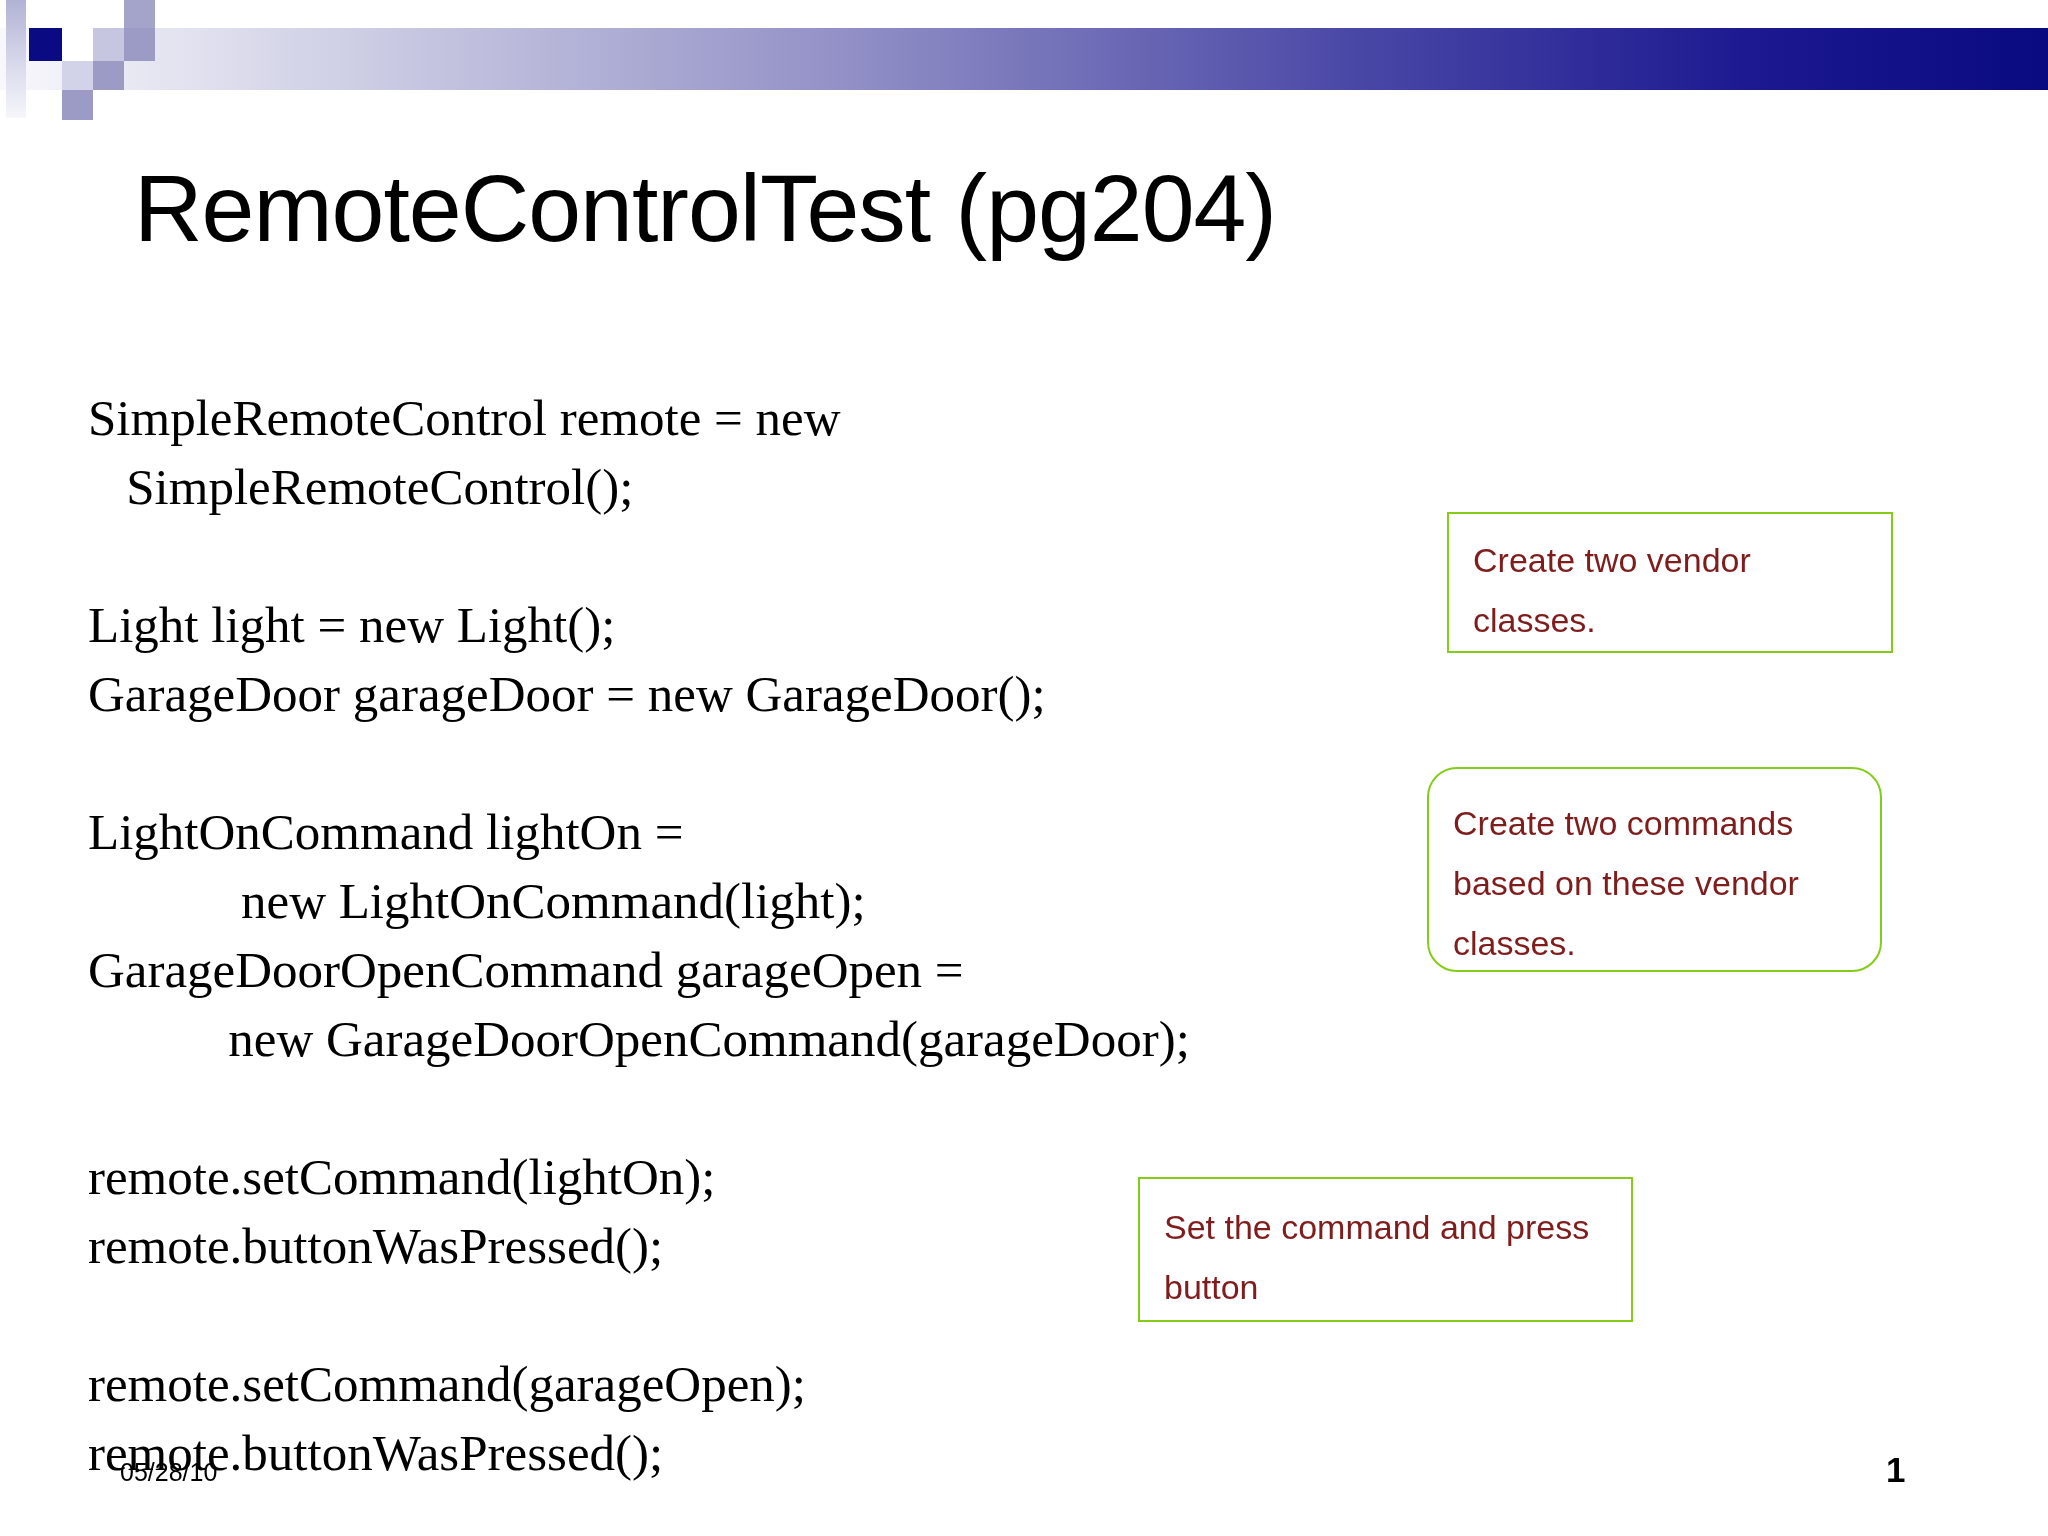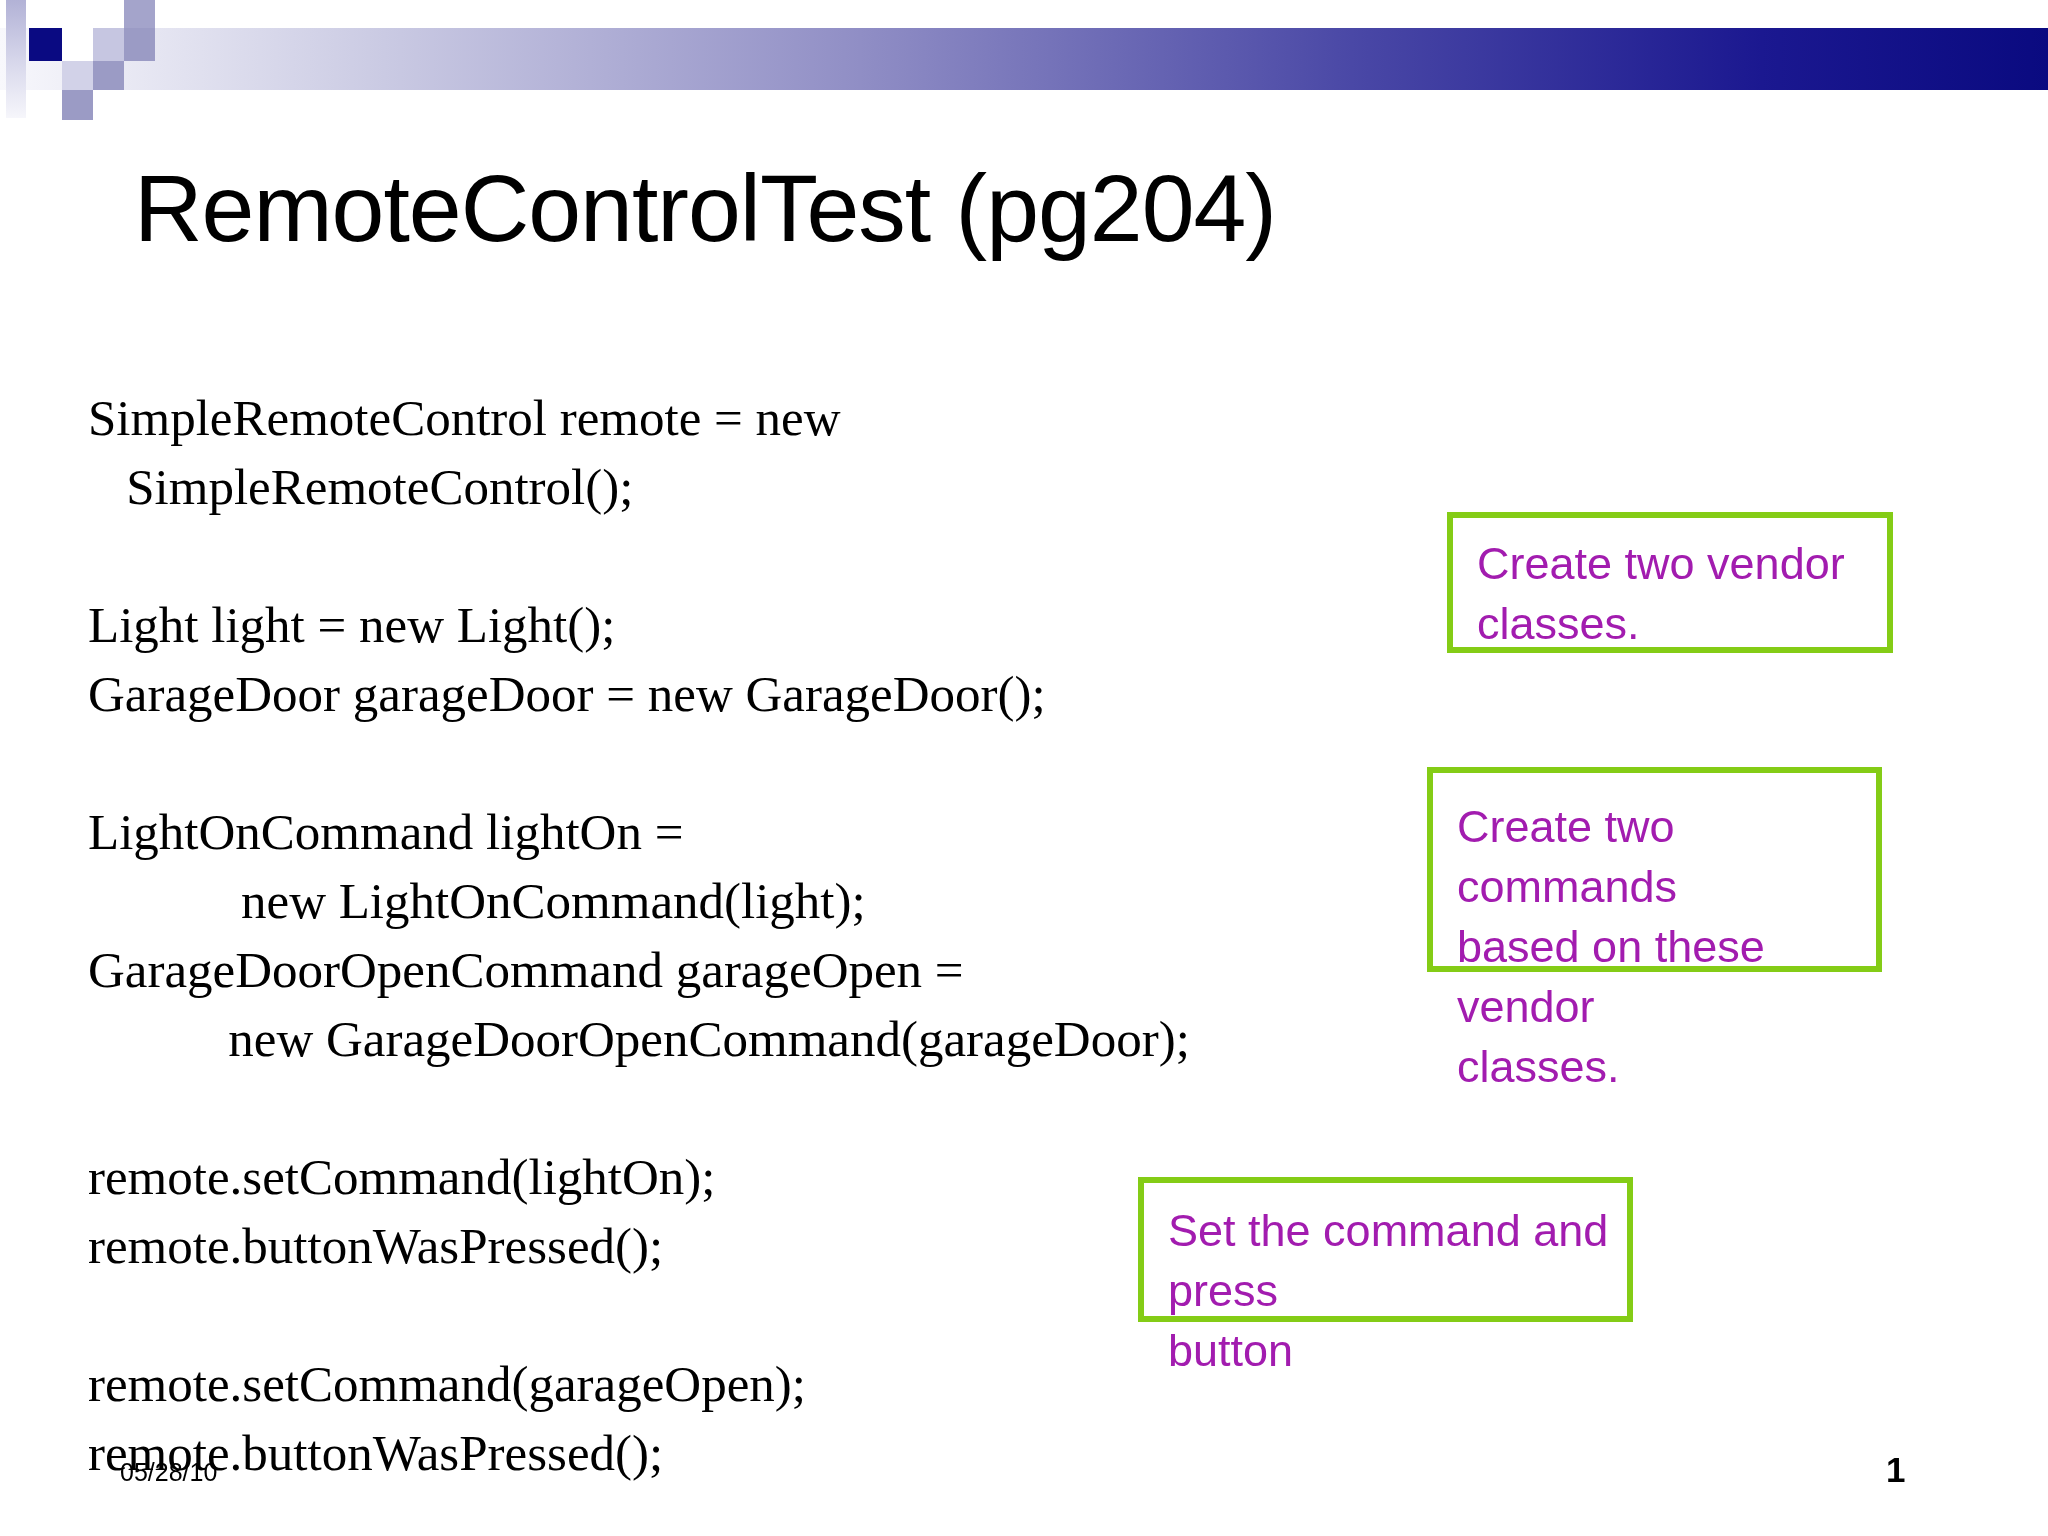--- a/index.html
+++ b/index.html
@@ -61,29 +61,29 @@
     font-size: 51px;
     line-height: 69px;
     color: #000000;
     white-space: pre;
   }
 
   
   .callout {
     position: absolute;
     box-sizing: border-box;
-    border: 6px solid #84cc16;
+    border: 2px solid #84cc16;
     background: #ffffff;
-    color: #a21caf;
-    font-size: 45px;
+    color: #7f1d1d;
+    font-size: 34px;
     line-height: 60px;
     white-space: pre-line;
   }
   .callout-1 { left: 1447px; top: 512px;  width: 446px; height: 141px; padding: 16px 10px 0 24px; }
-  .callout-2 { left: 1427px; top: 767px;  width: 455px; height: 205px; padding: 24px 10px 0 24px; }
+  .callout-2 { left: 1427px; top: 767px;  width: 455px; height: 205px; padding: 24px 10px 0 24px; border-radius: 30px; }
   .callout-3 { left: 1138px; top: 1177px; width: 495px; height: 145px; padding: 18px 10px 12px 24px; }
 
   
   .footer-date {
     position: absolute;
     left: 120px; top: 1458px;
     font-size: 25px;
     color: #000000;
   }
   .page-number {

